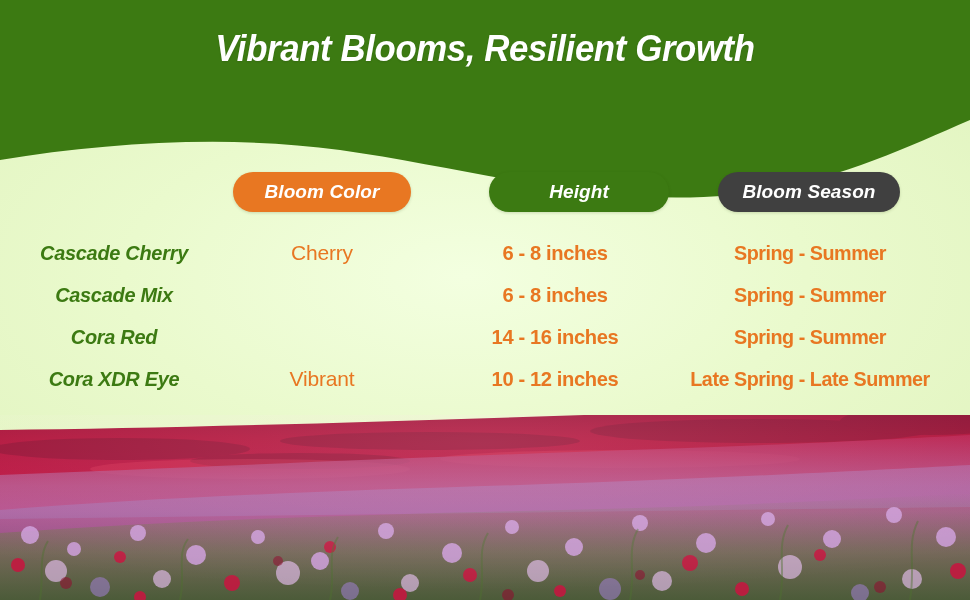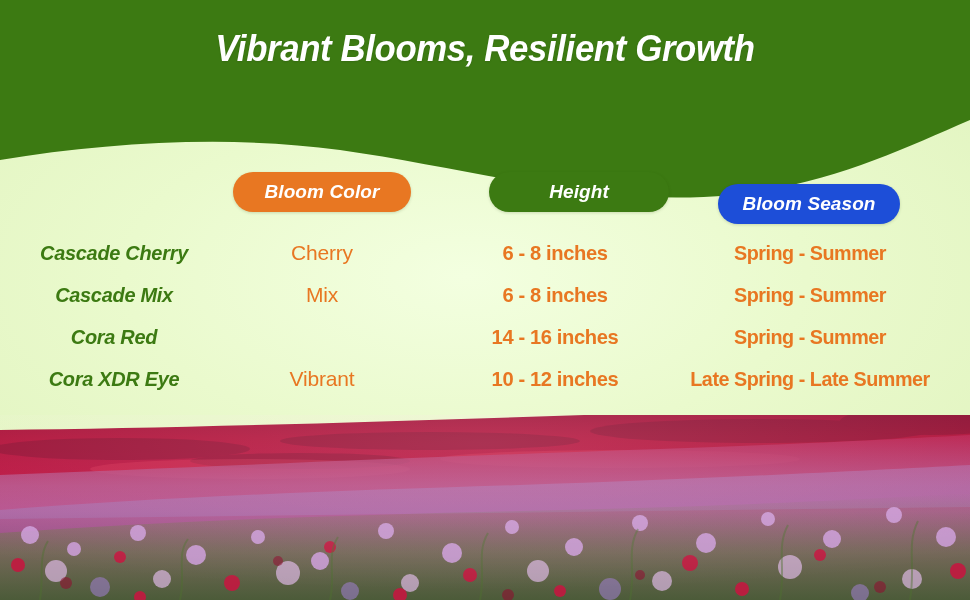--- a/index.html
+++ b/index.html
@@ -69,21 +69,21 @@
     color: #ffffff;
     font-size: 19px;
     font-weight: bold;
     font-style: italic;
     letter-spacing: 0.1px;
     box-shadow: 0 1px 3px rgba(40,60,10,0.18);
     white-space: nowrap;
   }
   .pill-bloom-color  { left: 233px; top: 172px; width: 178px; background: #e87722; }
   .pill-height       { left: 489px; top: 172px; width: 180px; background: #3c7a12; }
-  .pill-bloom-season { left: 718px; top: 184px; width: 182px; background: #1d4ed8; font-style: italic; }
+  .pill-bloom-season { left: 718px; top: 172px; width: 182px; background: #404040; font-style: italic; }
 
   
   .table-body {
     position: absolute;
     left: 0;
     top: 232px;
     width: 970px;
     z-index: 6;
   }
   .row {
@@ -295,21 +295,20 @@
 
     <div class="row">
       <div class="cell cell-variety">Cascade Cherry</div>
       <div class="cell cell-color">Cherry</div>
       <div class="cell cell-height">6 - 8 inches</div>
       <div class="cell cell-season">Spring - Summer</div>
     </div>
 
     <div class="row">
       <div class="cell cell-variety">Cascade Mix</div>
-      <div class="cell cell-color">Mix</div>
       <div class="cell cell-height">6 - 8 inches</div>
       <div class="cell cell-season">Spring - Summer</div>
     </div>
 
     <div class="row">
       <div class="cell cell-variety">Cora Red</div>
       <div class="cell cell-height">14 - 16 inches</div>
       <div class="cell cell-season">Spring - Summer</div>
     </div>
 

